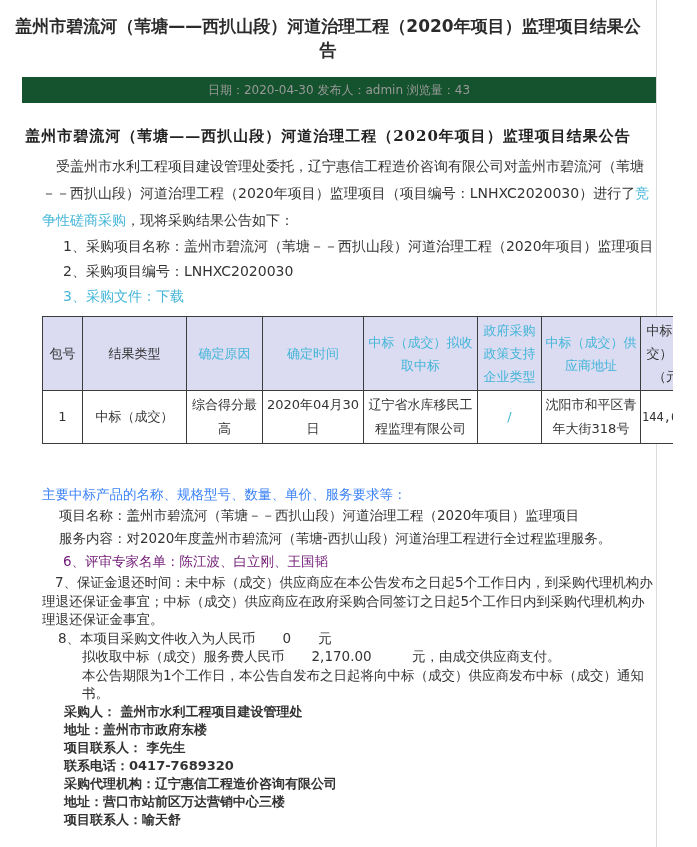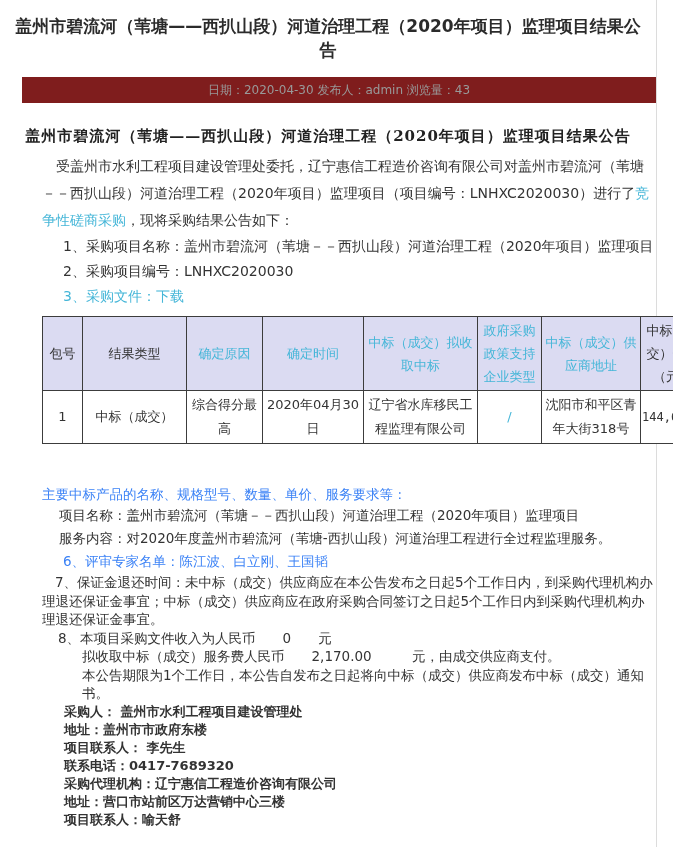--- a/index.html
+++ b/index.html
@@ -13,21 +13,21 @@
     border-right: 1px solid #dcdcdc;
     padding-top: 14px;
   }
   .page-title {
     margin: 0; padding: 0 14px;
     font-size: 17px; font-weight: bold; color: #2b2b2b;
     text-align: center; line-height: 24px;
   }
   .meta-bar {
     margin: 15px 0 0 22px; height: 26px; line-height: 26px;
-    background: #7f1d1d; text-align: center;
+    background: #14532d; text-align: center;
     color: #999; font-size: 12px;
   }
   .subtitle {
     margin: 24px 0 0; text-align: center;
     font-size: 15px; font-weight: bold; letter-spacing: 1px;
     color: #222; font-family: "DejaVu Serif", serif;
     line-height: 18px;
   }
   .article { padding-left: 42px; padding-right: 2px; font-size: 14px; }
   .intro { margin: 8px 0 0; text-indent: 1em; line-height: 27px; }
@@ -51,21 +51,21 @@
   table.results td { height: 50px; line-height: 24px; background: #fff; }
   td.amount {
     text-align: left; white-space: nowrap; font-size: 12px;
     padding-left: 4px; font-family: "DejaVu Sans Mono", monospace;
   }
   .products-heading {
     color: #3b82f6; font-size: 13.5px; line-height: 20px;
     margin-top: 40px;
   }
   .sec-line { font-size: 13.5px; line-height: 23px; padding-left: 17px; }
-  .sec-line.cyan { color: #3b82f6; padding-left: 21px; }
+  .sec-line.cyan { color: #701a75; padding-left: 21px; }
   .deposit {
     margin: 0; font-size: 13.5px; line-height: 18.5px; text-indent: 13px;
   }
   .fee-line { font-size: 13.5px; line-height: 18.5px; padding-left: 16px; }
   .fee-line.indent2 { padding-left: 40px; }
   .contact { font-size: 13px; line-height: 18px; padding-left: 22px; font-weight: bold; }
 </style>
 </head>
 <body>
 

